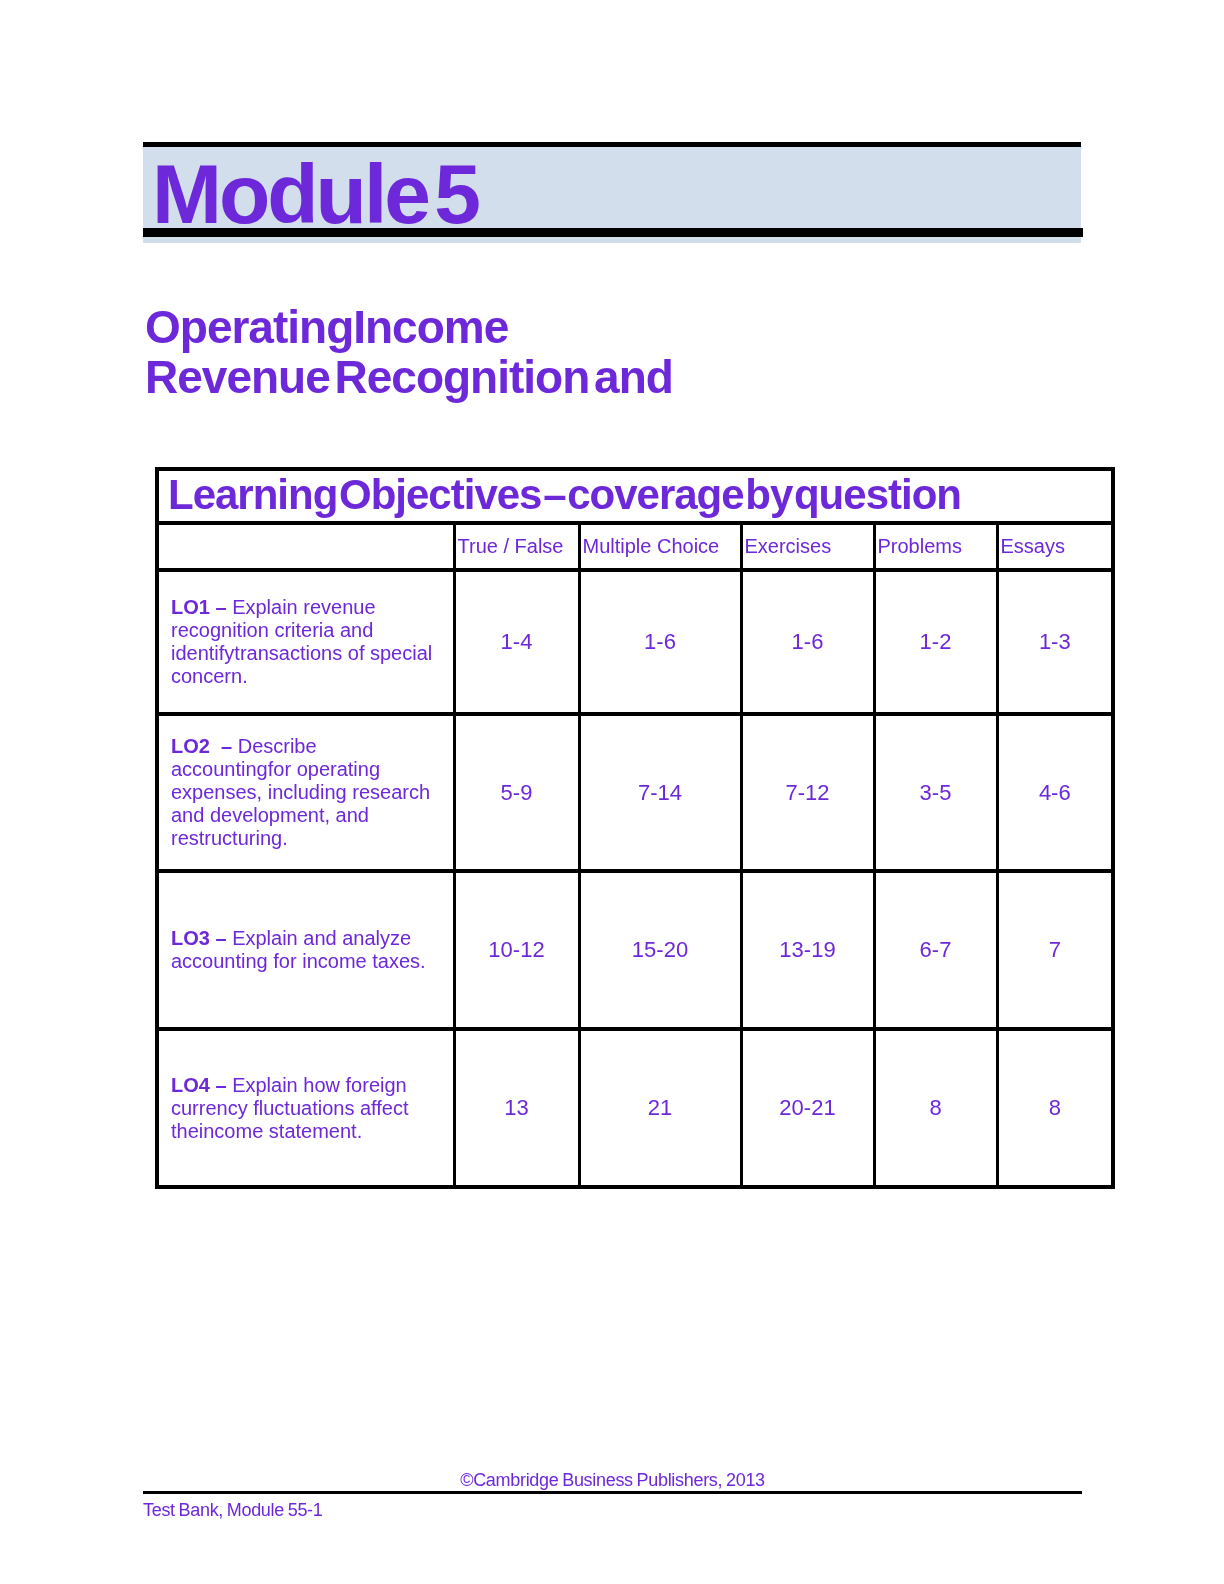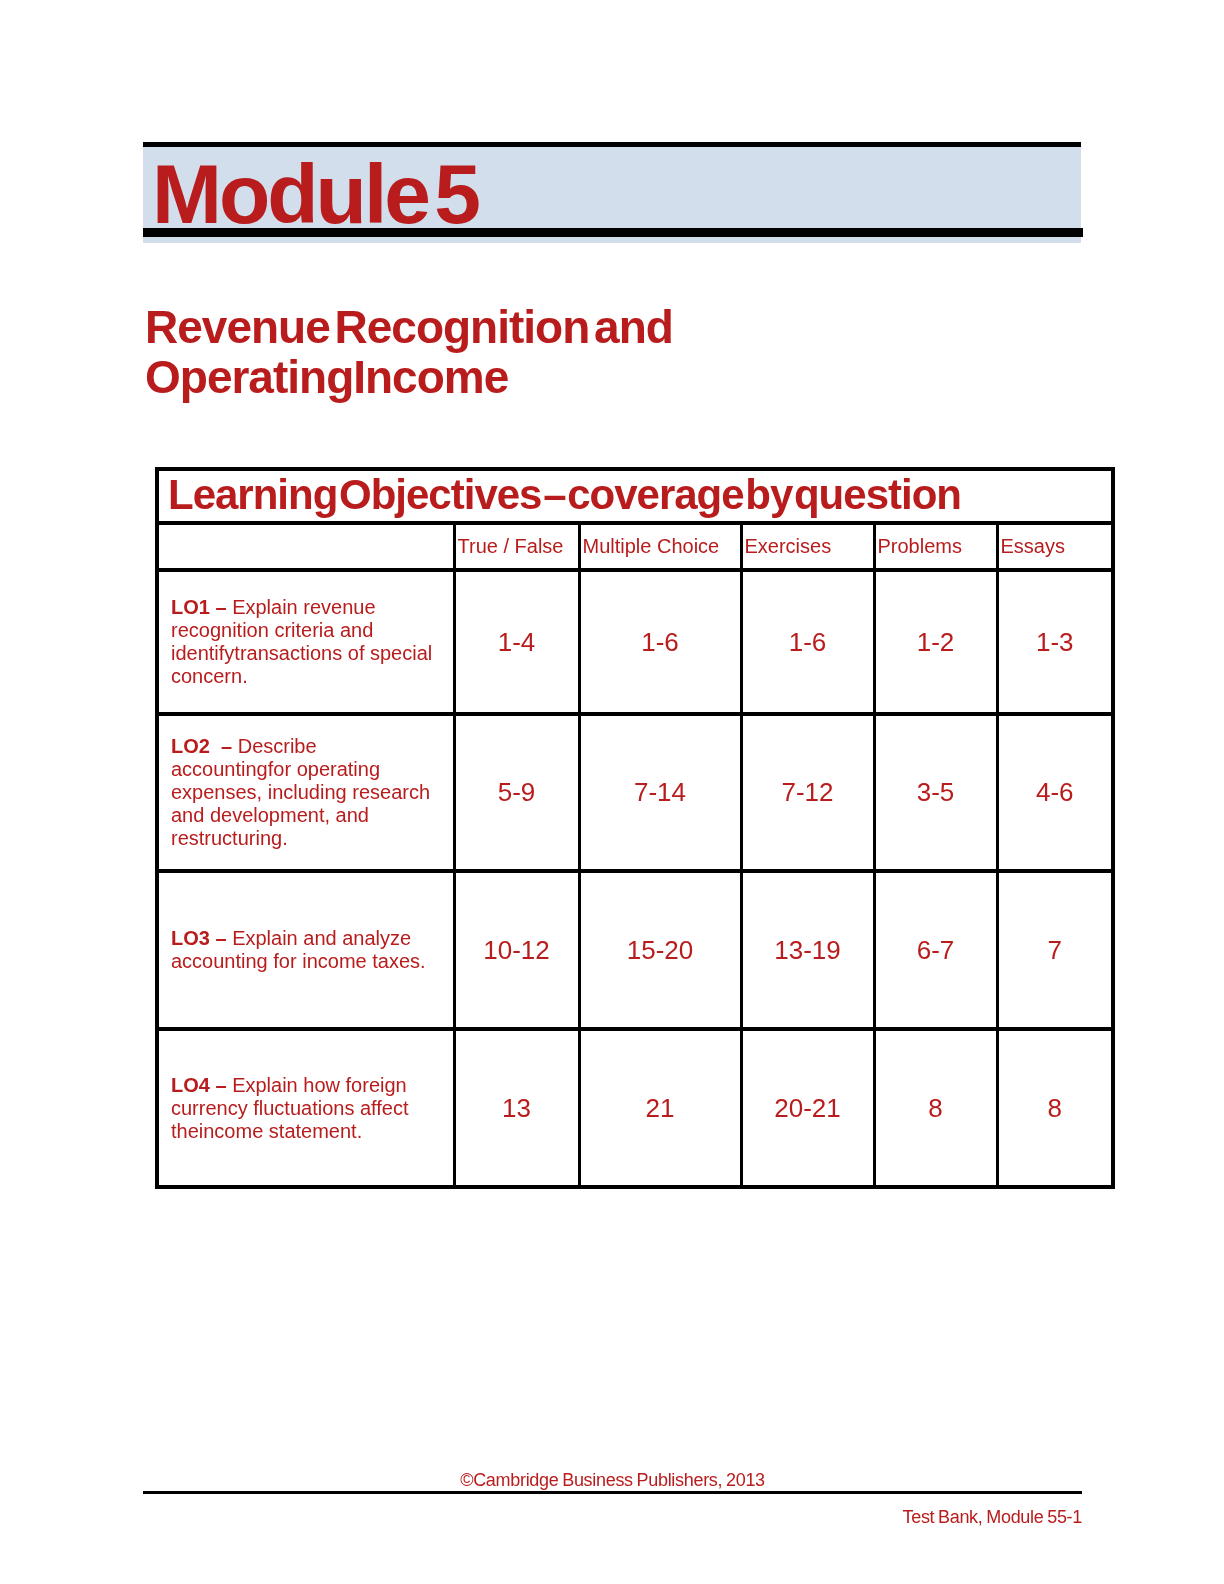--- a/index.html
+++ b/index.html
@@ -1,18 +1,18 @@
 <!DOCTYPE html>
 <html><head>
 <meta charset="utf-8">
 <style>
   html,body{margin:0;padding:0;background:#ffffff;}
   .page{
     position:relative;width:1224px;height:1584px;background:#ffffff;
-    font-family:"Liberation Sans",sans-serif;color:#b91c1c;overflow:hidden;
+    font-family:"Liberation Sans",sans-serif;color:#6d28d9;overflow:hidden;
   }
   
   .banner{
     position:absolute;left:143px;top:142px;width:938px;height:96px;
     border-top:5px solid #000;background:#d2deec;
   }
   .banner h1{
     margin:0;padding:5px 0 0 9px;font-size:84px;line-height:1;font-weight:bold;
     letter-spacing:-3px;word-spacing:-14px;white-space:nowrap;
   }
@@ -40,46 +40,46 @@
     white-space:nowrap;overflow:visible;
   }
   tr.cols th{
     height:43px;font-weight:normal;font-size:20px;text-align:left;
     padding:0 2px;
   }
   td.desc{
     padding:4px 15px 4px 12px;font-size:20px;line-height:23px;text-align:left;
   }
   td.desc .lo{font-weight:bold;}
-  td.val{text-align:center;font-size:26px;}
+  td.val{text-align:center;font-size:22px;}
   tr.r1 td{height:132px;}
   tr.r2 td{height:145px;}
   tr.r3 td{height:146px;}
   tr.r4 td{height:146px;}
   tr.r5 td{height:146px;}
   tr.r6 td{height:143px;}
   
   .footer{position:absolute;left:143px;top:1470px;width:939px;font-size:18px;letter-spacing:-0.3px;word-spacing:-1px;}
   .footer .copy{text-align:center;line-height:20px;}
   .footer .rule{border-top:3px solid #000;margin-top:1px;}
-  .footer .frow{display:flex;justify-content:flex-end;margin-top:13px;line-height:20px;}
+  .footer .frow{display:flex;justify-content:flex-start;margin-top:6px;line-height:20px;}
 </style>
 </head>
 <body>
 
 <div class="page">
 
   <div class="banner">
     <h1>Module 5</h1>
     <div class="bar"></div>
   </div>
 
   <div class="heading">
+    <div>OperatingIncome</div>
     <div>Revenue Recognition and</div>
-    <div>OperatingIncome</div>
   </div>
 
   <table class="lo-table">
     <colgroup>
       <col style="width:297px">
         <col style="width:125px">
         <col style="width:162px">
       <col style="width:133px">
         <col style="width:123px">
         <col style="width:116px">

